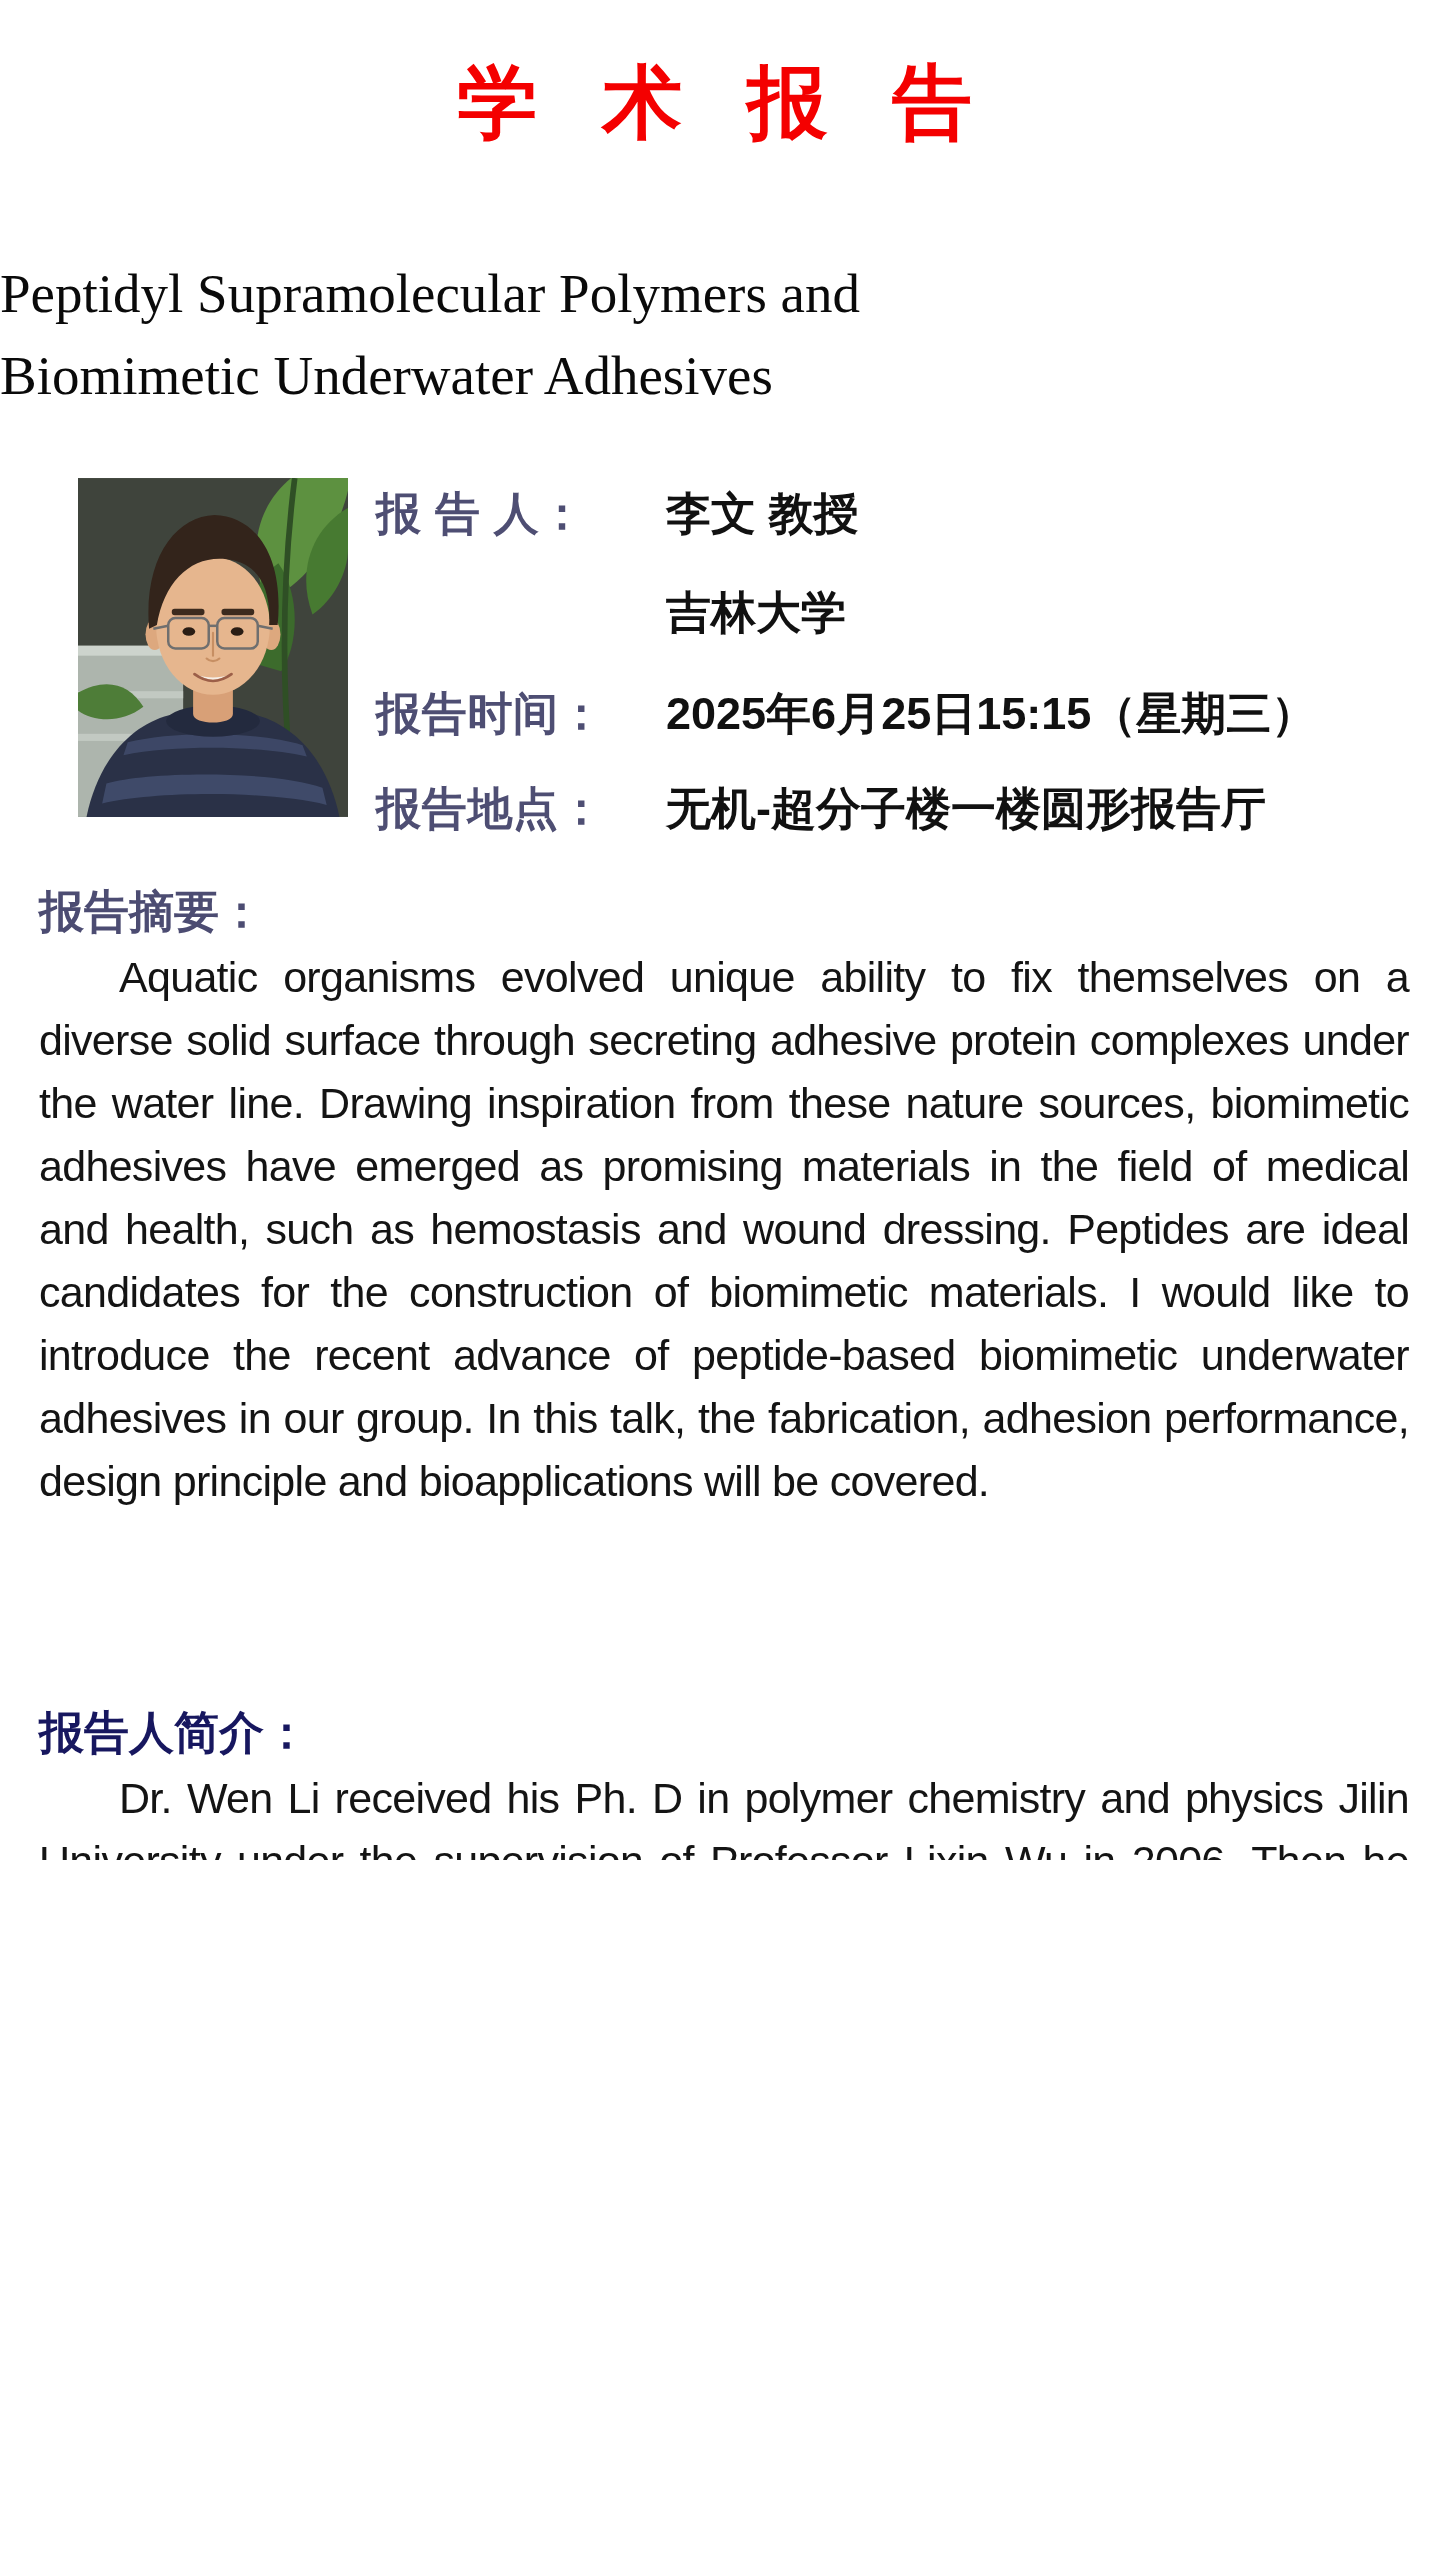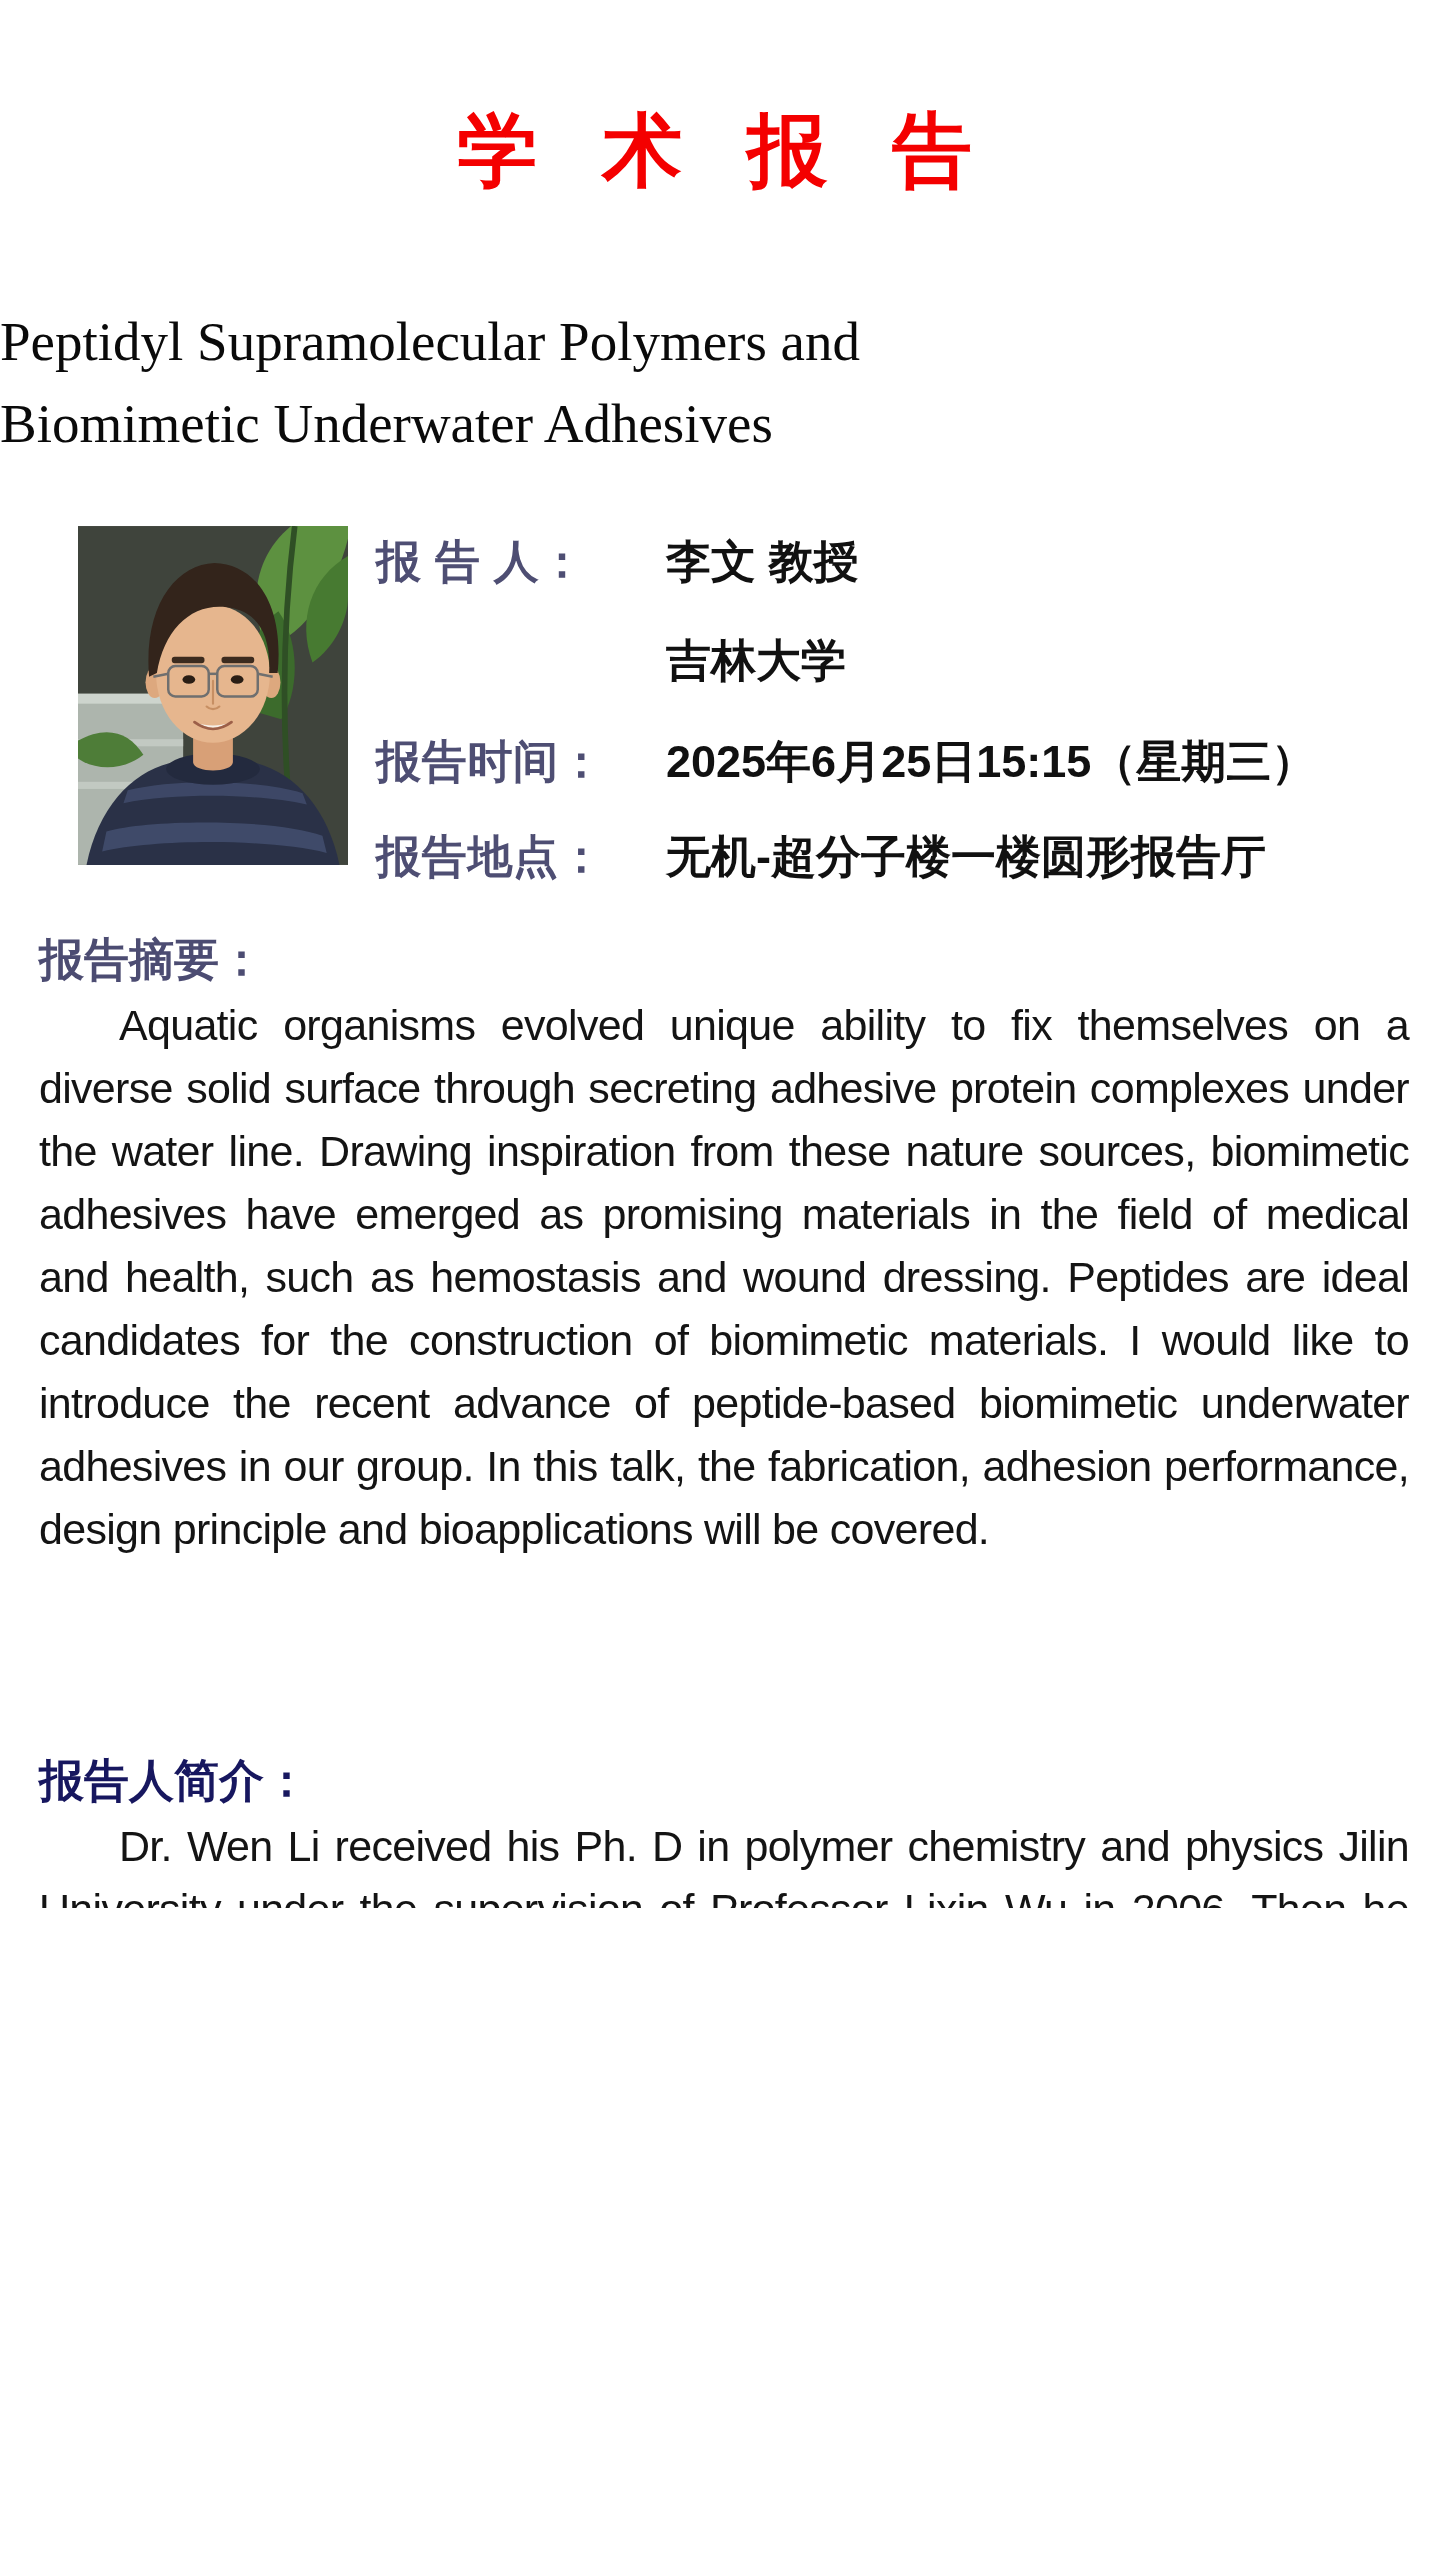--- a/index.html
+++ b/index.html
@@ -1,17 +1,17 @@
 <!DOCTYPE html>
 <html style="font-size:11.4px"><head>
 <meta charset="utf-8">
 <style>
   html,body{margin:0;padding:0;background:#ffffff;}
   .page{position:relative;width:1448px;height:1860px;background:#ffffff;overflow:hidden;
-        font-family:"Liberation Sans",sans-serif;margin-top:48px;}
+        font-family:"Liberation Sans",sans-serif;}
 
   .banner{position:absolute;top:50px;left:0;width:1448px;text-align:center;
           font-family:"DejaVu Serif",serif;font-weight:900;font-size:80px;
           letter-spacing:18.5px;color:#f40000;white-space:nowrap;}
 
   .talk-title{position:absolute;top:253px;left:0;width:1448px;
               font-family:"Liberation Serif",serif;font-weight:400;font-size:55px;
               line-height:82px;color:#0a0a0a;}
 
   .photo{position:absolute;left:78px;top:478px;width:270px;height:339px;display:block;}

